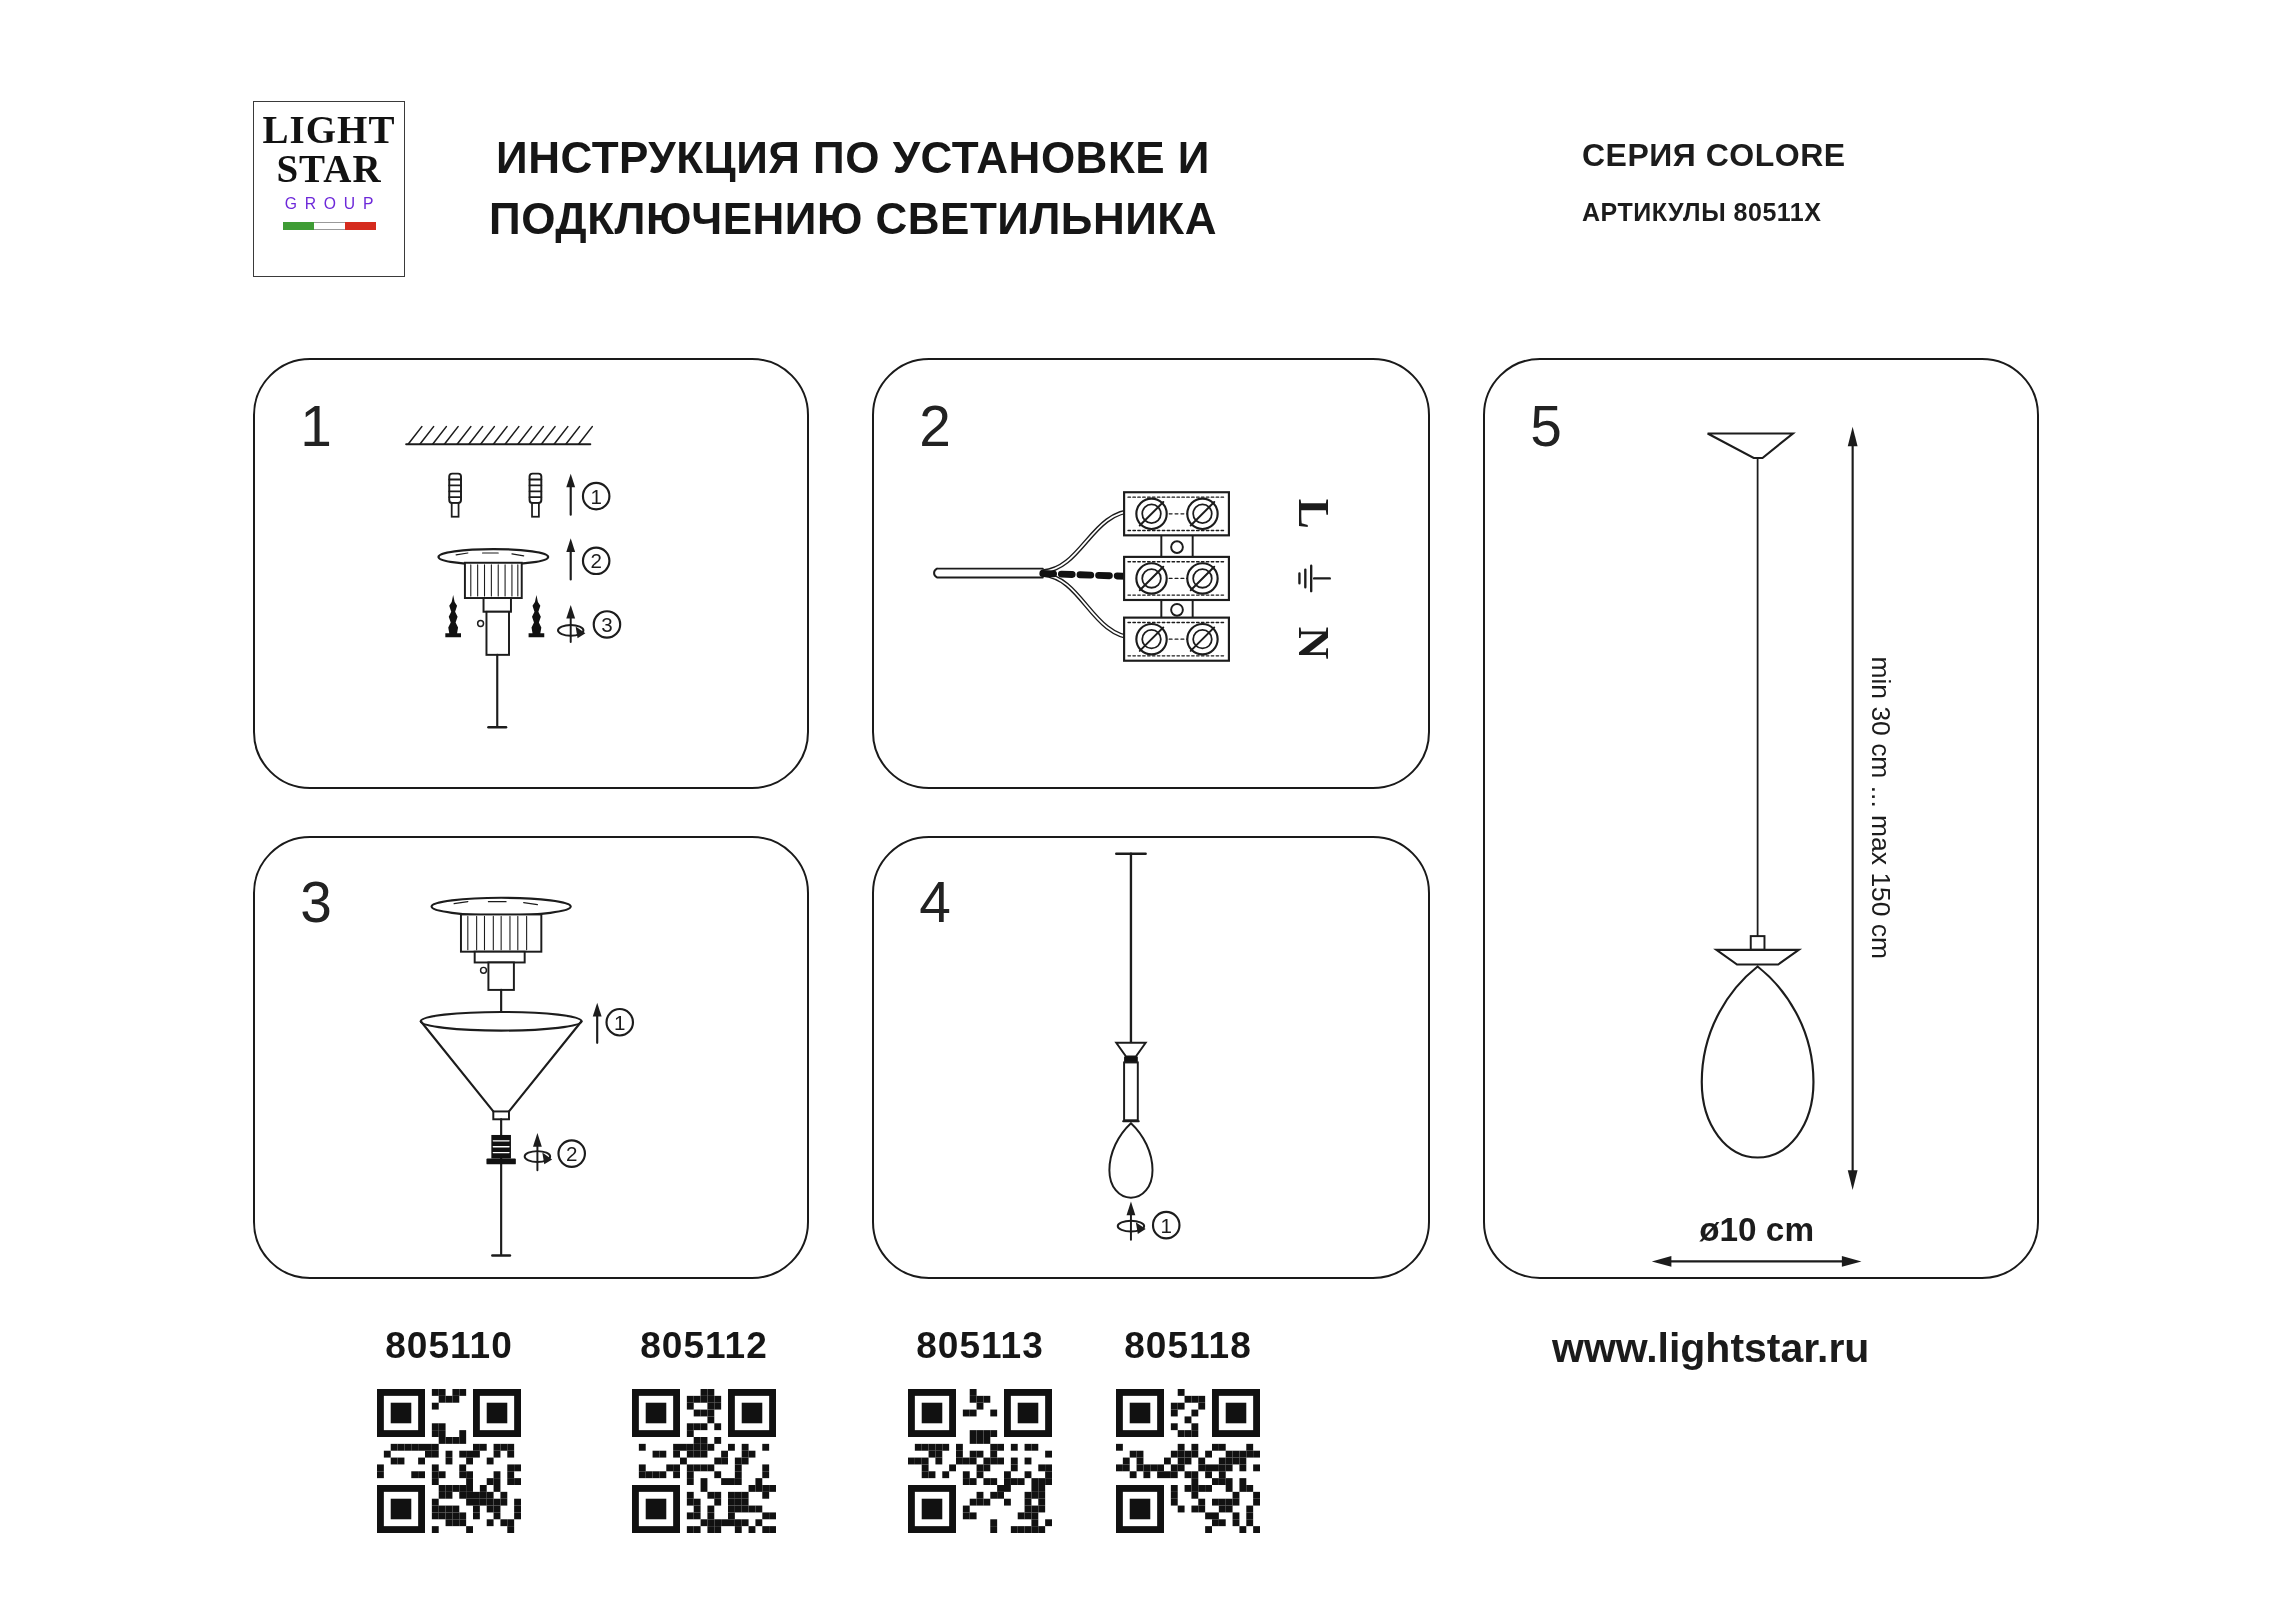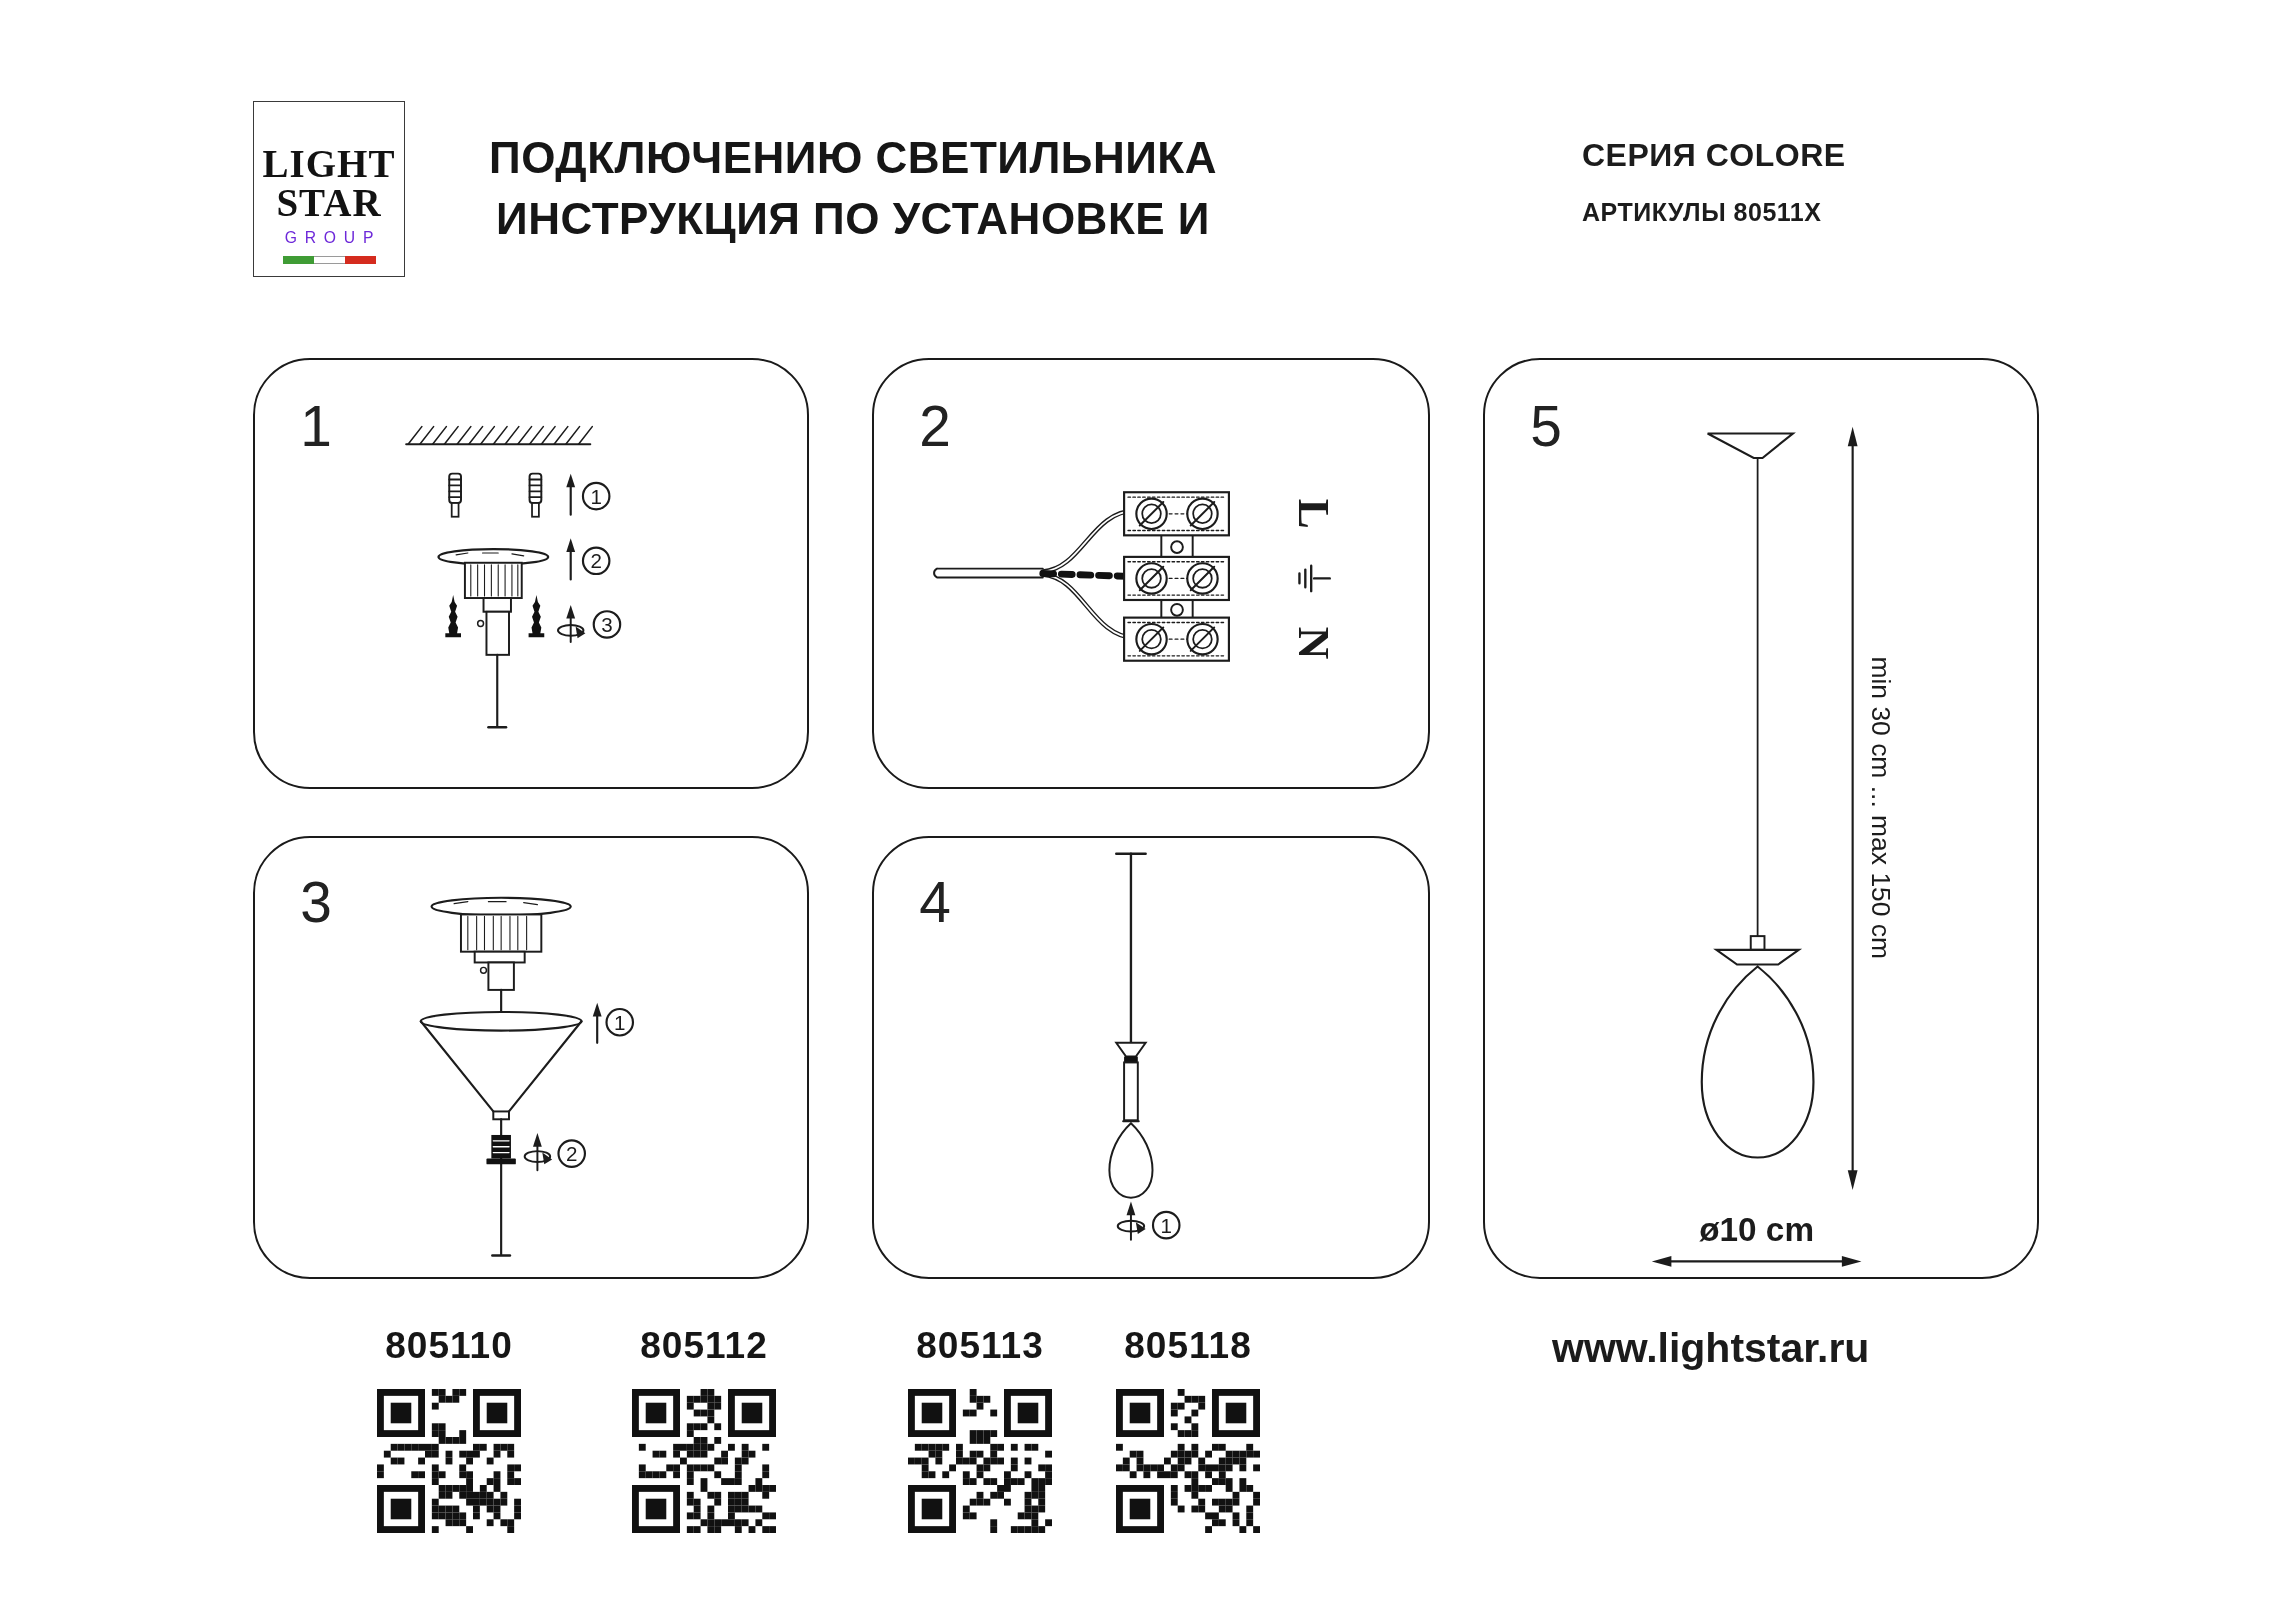--- a/index.html
+++ b/index.html
@@ -1,21 +1,21 @@
 <!DOCTYPE html>
 <html lang="ru"><head>
 <meta charset="utf-8">
 <style>
   html,body{margin:0;padding:0;background:#fff;}
   .page{position:relative;width:2293px;height:1621px;background:#ffffff;overflow:hidden;
         font-family:"Liberation Sans","DejaVu Sans",sans-serif;color:#1c1c1c;}
 
   
   .logo-box{position:absolute;left:253px;top:101px;width:152px;height:176px;
-            border:1.5px solid #3a3a3a;box-sizing:border-box;text-align:center;padding-top:42px;}
+            border:1.5px solid #3a3a3a;box-sizing:border-box;text-align:center;padding-top:8px;}
   .logo-word{font-family:"Liberation Serif","DejaVu Serif",serif;font-weight:700;
              font-size:39px;line-height:39px;letter-spacing:1px;color:#121212;}
   .logo-group{font-size:15.7px;letter-spacing:7.8px;margin-top:6.9px;margin-right:-7.8px;color:#6d28d9;}
   .logo-flag{display:flex;justify-content:center;margin-top:8.8px;}
   .logo-flag span{width:31px;height:8.8px;display:block;}
   .flag-white{border-top:1px solid #9a9a9a;border-bottom:1px solid #9a9a9a;box-sizing:border-box;}
 
   .doc-title{position:absolute;left:412px;top:127px;width:882px;text-align:center;
              font-size:44px;font-weight:700;line-height:61px;letter-spacing:0.5px;color:#161616;}
   .series-block{position:absolute;left:1582px;top:137px;width:490px;}
@@ -50,22 +50,22 @@
     <div class="logo-word">STAR</div>
     <div class="logo-group">GROUP</div>
     <div class="logo-flag">
       <span style="background:#3f9c35"></span>
         <span class="flag-white" style="background:#ffffff"></span>
         <span style="background:#d52b1e"></span>
     </div>
   </div>
 
   <div class="doc-title">
+    <div>ИНСТРУКЦИЯ ПО УСТАНОВКЕ И</div>
     <div>ПОДКЛЮЧЕНИЮ СВЕТИЛЬНИКА</div>
-    <div>ИНСТРУКЦИЯ ПО УСТАНОВКЕ И</div>
   </div>
 
   <div class="series-block">
     <div class="series-line">СЕРИЯ COLORE</div>
     <div class="articles-line">АРТИКУЛЫ 80511X</div>
   </div>
 
   <div class="panel" id="panel1">
     <svg width="556" height="431" viewBox="0 0 567 440" fill="none" stroke-linecap="round">
       <text class="pnum" x="46" y="88">1</text>

